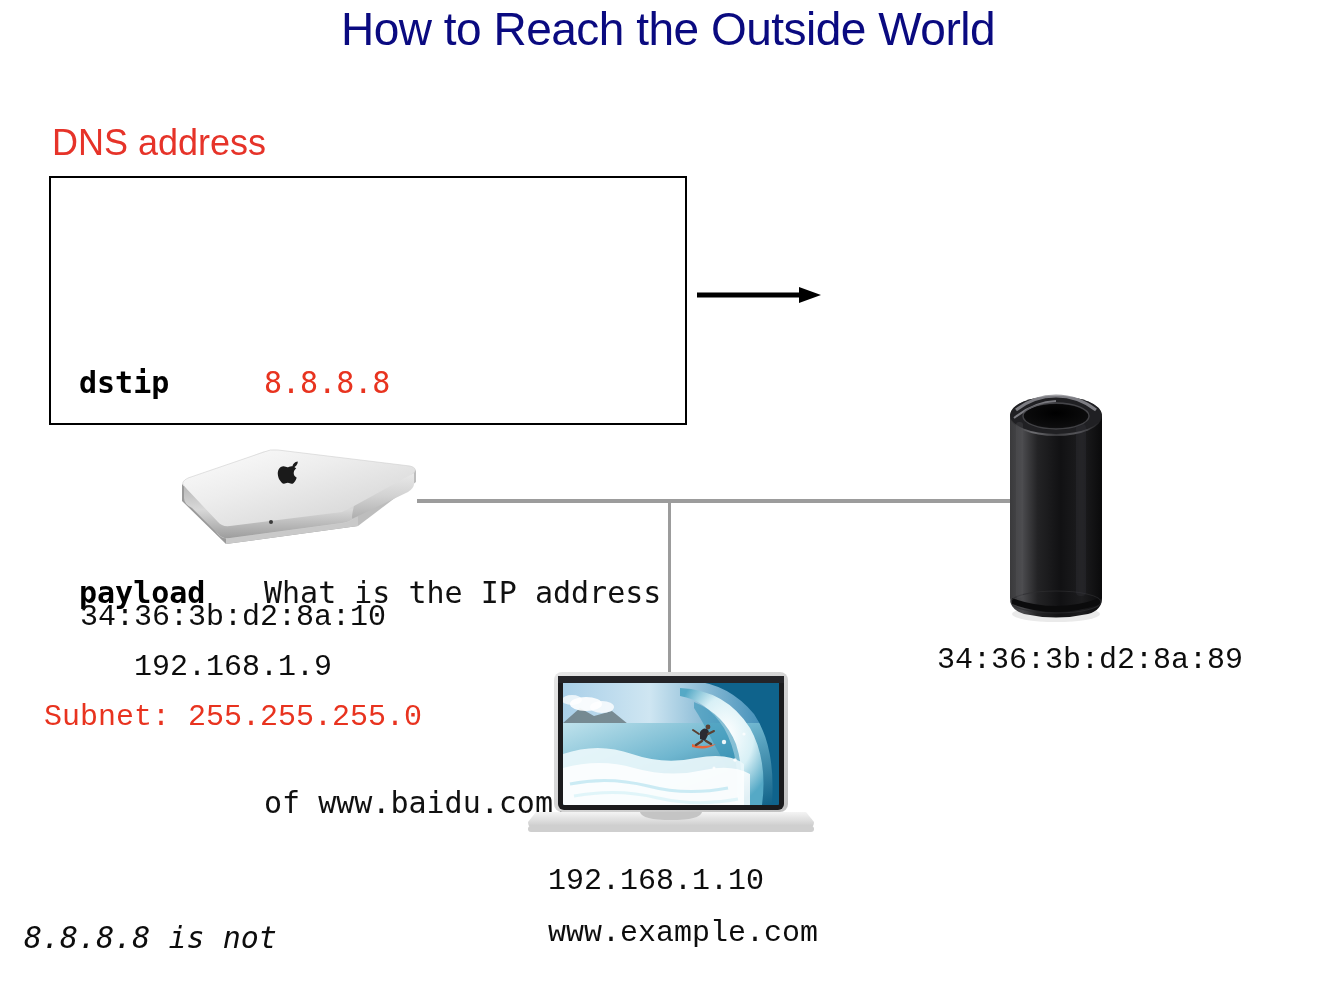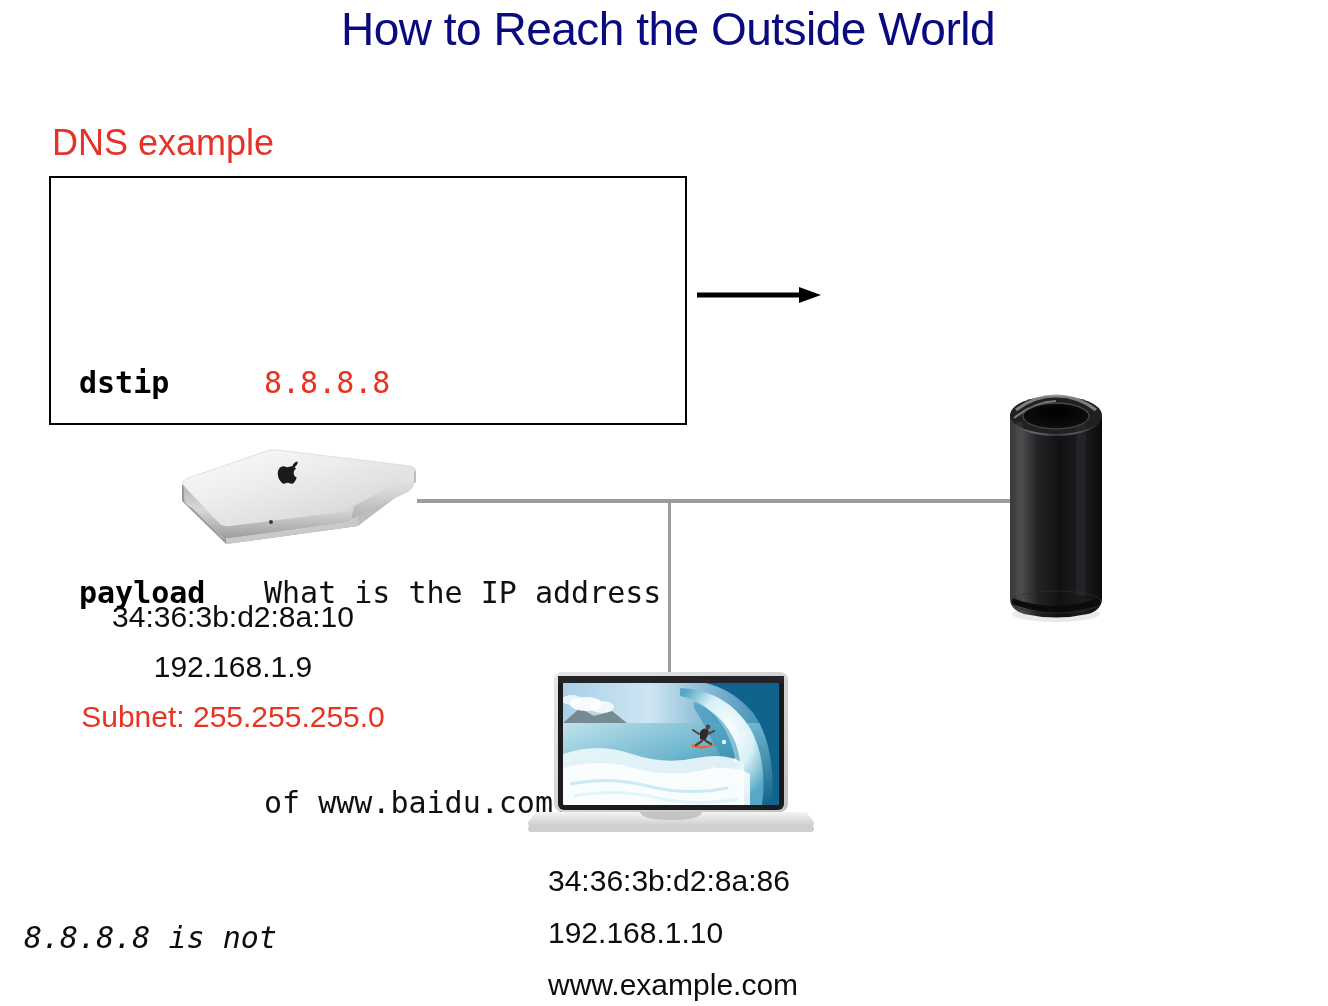--- a/index.html
+++ b/index.html
@@ -116,21 +116,21 @@
   
   .device { position: absolute; }
 
   .mac-mini { left: 178px; top: 446px; width: 242px; height: 104px; }
   .mac-pro  { left: 1004px; top: 392px; width: 104px; height: 232px; }
   .macbook  { left: 528px; top: 668px; width: 286px; height: 170px; }
 
   
   .label-block {
     position: absolute;
-    font-family: Liberation Sans, sans-serif;
+    font-family: Liberation Mono, monospace;
     font-size: 30px;
     color: #0d0d0d;
     white-space: nowrap;
     line-height: 50px;
   }
   .label-block .line { display: block; }
   .label-block .line.red { color: #e8331f; }
 
   .labels-mini {
     left: 0px;
@@ -166,21 +166,21 @@
   }
   .note-not-in-network .line { display: block; font-style: italic; }
 </style>
 </head>
 <body>
 
 <div class="slide">
 
   <div class="slide-title">How to Reach the Outside World</div>
 
-  <div class="dns-caption">DNS example</div>
+  <div class="dns-caption">DNS address</div>
 
   <div class="packet-box">
     <div class="packet-rows">
       <span class="pk-row"><span class="pk-key">dstip</span><span class="pk-val red">8.8.8.8</span></span>
       <span class="pk-row"><span class="pk-key">payload</span><span class="pk-val">What is the IP address</span></span>
       <span class="pk-cont">of www.baidu.com?</span>
     </div>
   </div>
 
   <svg class="arrow-out" viewBox="0 0 124 18">
@@ -359,24 +359,24 @@
     <rect x="0" y="158" width="286" height="6" rx="3" fill="#cfcfcf"></rect>
   </svg>
 
   <div class="label-block labels-mini">
     <span class="line">34:36:3b:d2:8a:10</span>
     <span class="line">192.168.1.9</span>
     <span class="line red subnet">Subnet: 255.255.255.0</span>
   </div>
 
   <div class="label-block labels-pro">
+    <span class="line">34:36:3b:d2:8a:89</span>
   </div>
 
   <div class="label-block labels-book">
-    <span class="line">34:36:3b:d2:8a:86</span>
     <span class="line">192.168.1.10</span>
     <span class="line">www.example.com</span>
   </div>
 
   <div class="note-not-in-network">
     <span class="line">8.8.8.8 is not</span>
     
   </div>
 
 </div>

